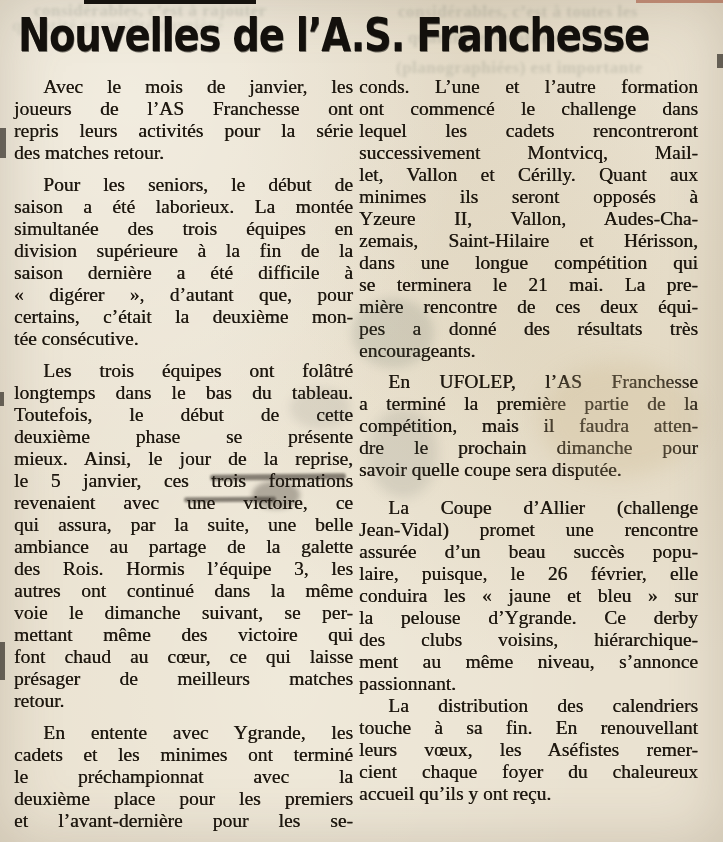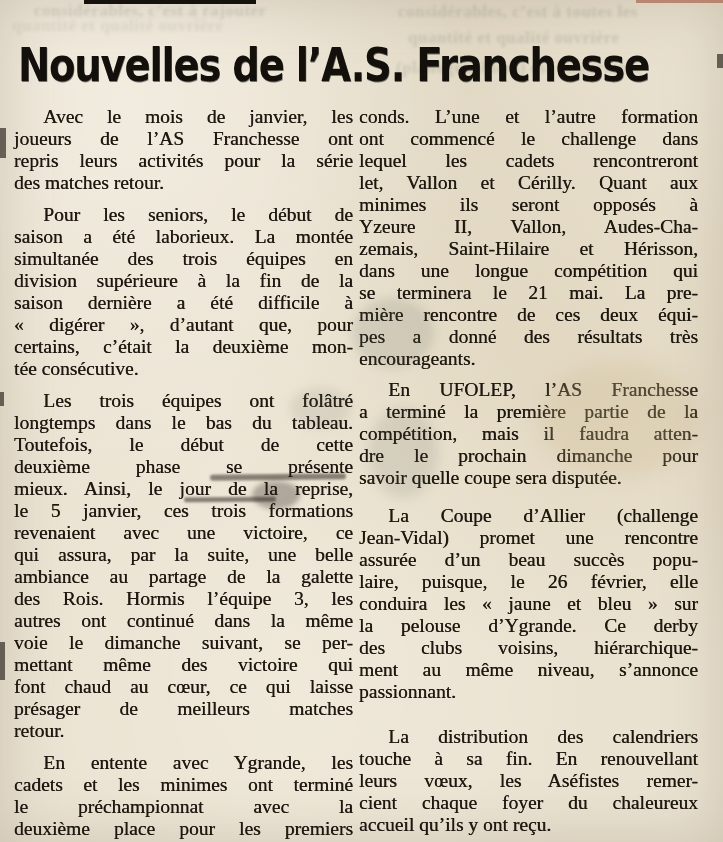--- a/index.html
+++ b/index.html
@@ -17,21 +17,21 @@
       radial-gradient(ellipse at 65% 8%,  rgba(205,192,165,0.28), rgba(205,192,165,0) 35%),
       var(--paper, #eae2d1);
     box-shadow: inset 0 0 60px rgba(120,105,80,0.25);
     overflow: hidden;
     color: var(--ink, #1b150e);
   }
 
   
   .masthead {
     position: relative;
-    padding: 38px 0 0 18px;
+    padding: 8px 0 0 18px;
     height: 54px;
   }
   .headline {
     display: inline-block;
     font-family: "DejaVu Sans", sans-serif;
     font-weight: bold;
     font-size: 46px;
     letter-spacing: -1.5px;
     white-space: nowrap;
     transform: scaleX(0.84);
@@ -55,21 +55,21 @@
     color: #1d170f;
     text-shadow: 0.35px 0 0 rgba(29,23,15,0.85);
     white-space: normal;
   }
   .line.just { text-align-last: justify; }
   .para:not(.no-indent) .line.first { padding-left: 1.5em; }
 
   .col-left  .para + .para { margin-top: 10px; }
   .col-right .para + .para { margin-top: 16px; }
   .col-right .para:nth-child(2) { margin-top: 9px; }
-  .col-right .para:nth-child(4) { margin-top: 23px; }
+  .col-right .para:nth-child(4) { margin-top: 0; }
 
   
   .artifact { position: absolute; pointer-events: none; }
 
   .bleed-line {
     position: absolute;
     font-size: 17px;
     font-weight: bold;
     color: rgba(95,105,92,0.9);
     opacity: 0.22;
@@ -174,20 +174,21 @@
           <div class="line just">le préchampionnat avec la</div>
           <div class="line just">deuxième place pour les premiers</div>
           <div class="line just">et l’avant-dernière pour les se-</div>
         </div>
       </div>
     <div class="col col-right">
         <div class="para no-indent">
           <div class="line first just">conds. L’une et l’autre formation</div>
           <div class="line just">ont commencé le challenge dans</div>
           <div class="line just">lequel les cadets rencontreront</div>
+          <div class="line just">successivement Montvicq, Mail-</div>
           <div class="line just">let, Vallon et Cérilly. Quant aux</div>
           <div class="line just">minimes ils seront opposés à</div>
           <div class="line just">Yzeure II, Vallon, Audes-Cha-</div>
           <div class="line just">zemais, Saint-Hilaire et Hérisson,</div>
           <div class="line just">dans une longue compétition qui</div>
           <div class="line just">se terminera le 21 mai. La pre-</div>
           <div class="line just">mière rencontre de ces deux équi-</div>
           <div class="line just">pes a donné des résultats très</div>
           <div class="line">encourageants.</div>
         </div>

